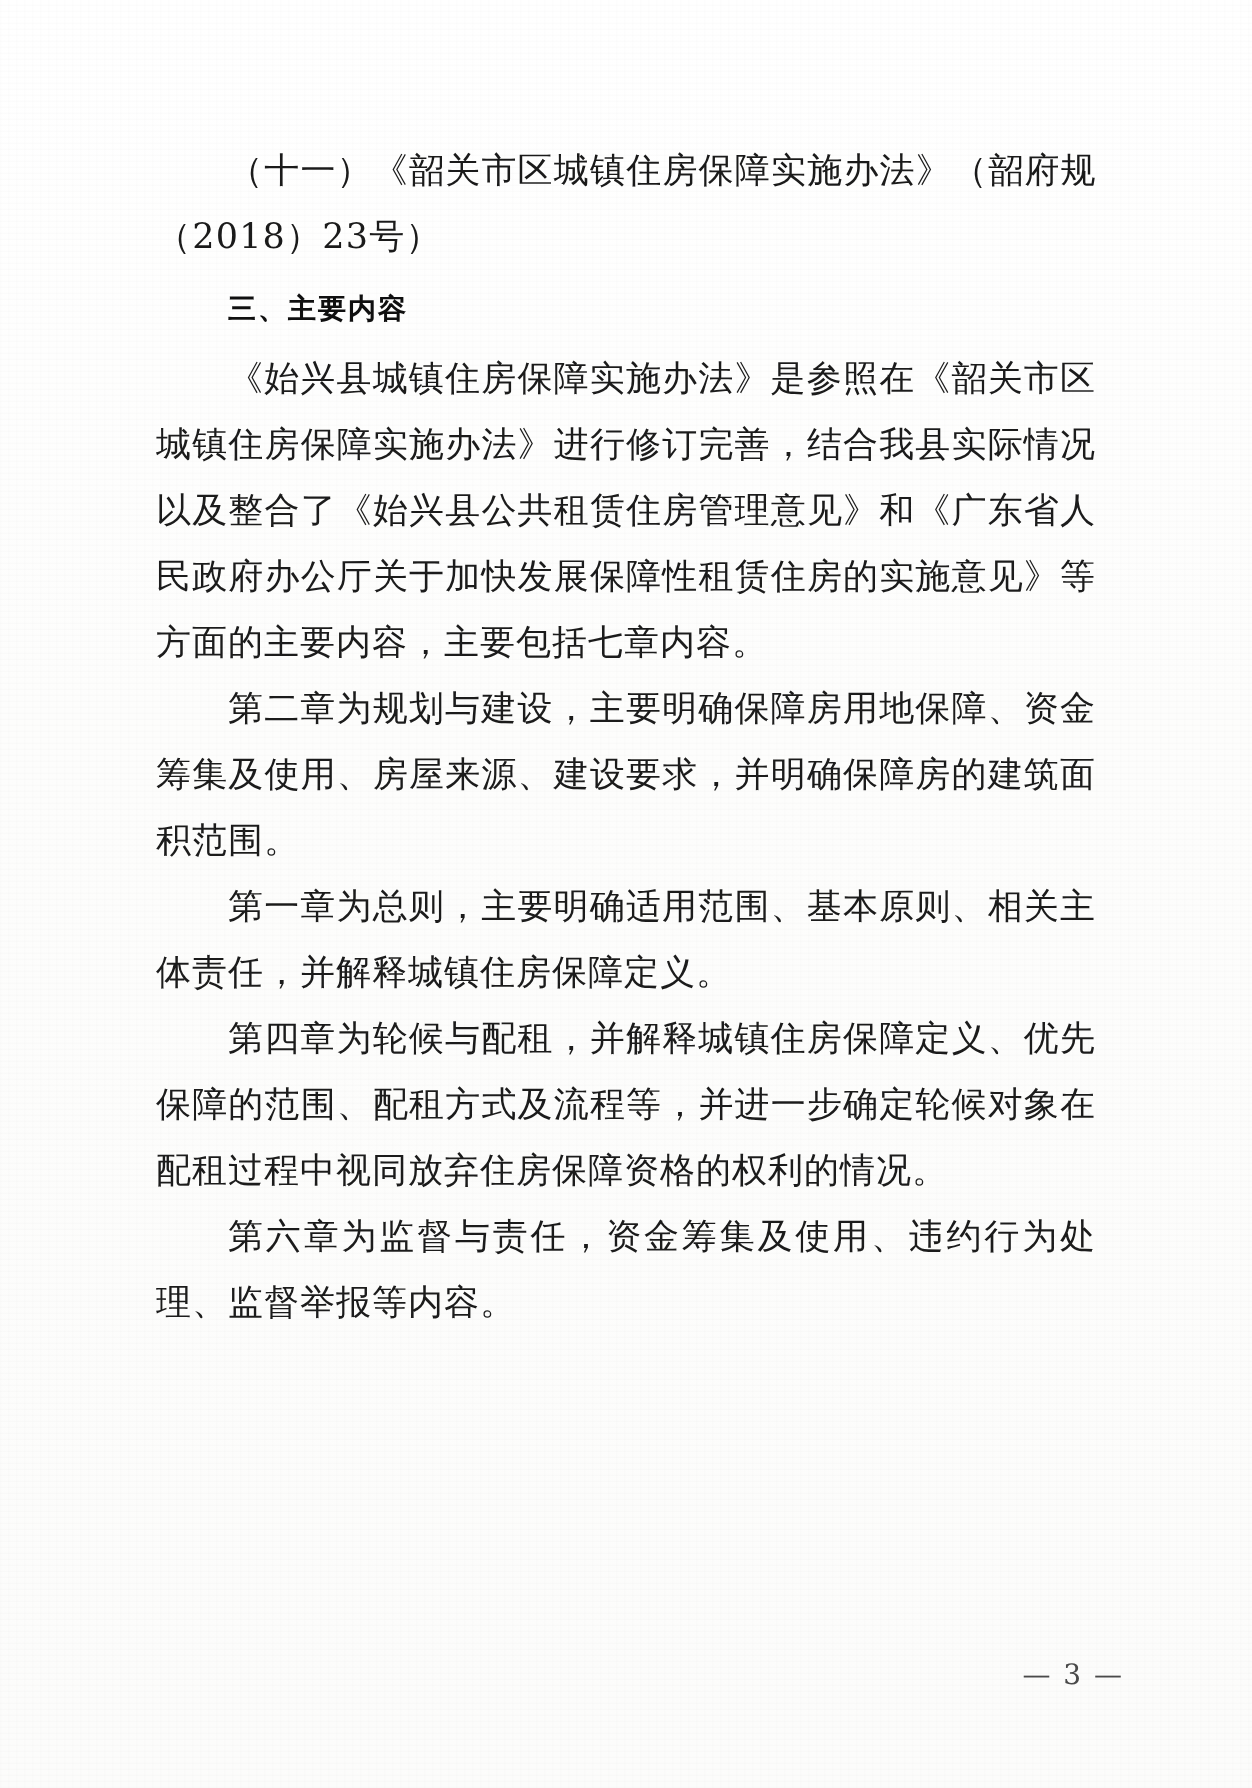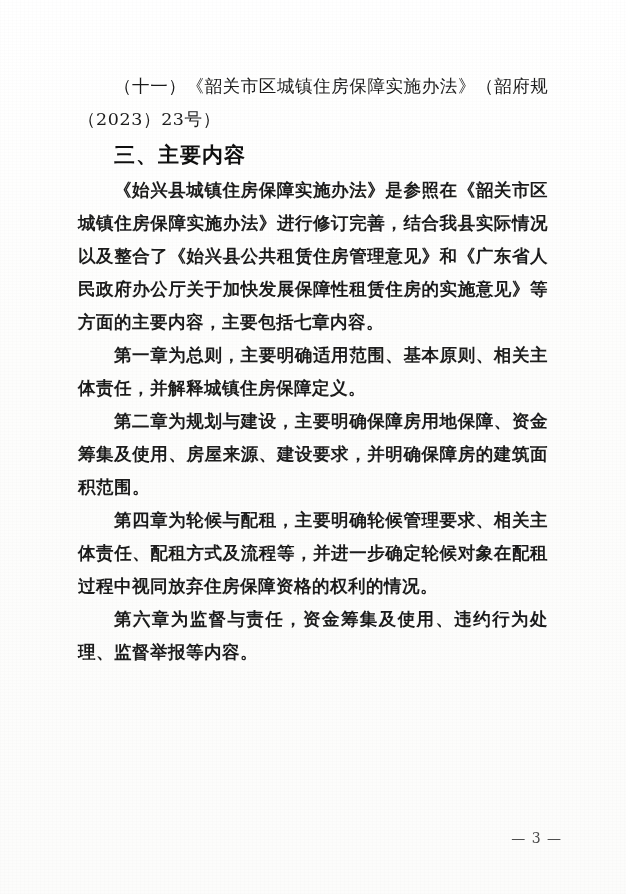--- a/index.html
+++ b/index.html
@@ -47,42 +47,41 @@
     white-space: pre;
   }
 
   .doc-line.indent2 {
     text-indent: 36px;
   }
 
   
   .section-heading {
     font-family: "DejaVu Sans", "Liberation Sans", sans-serif;
-    font-size: 21px;
+    font-size: 14px;
     font-weight: bold;
     line-height: 33px;
     color: #101010;
     text-indent: 36px;
     letter-spacing: 1px;
     margin-top: 3px;
     margin-bottom: 2px;
   }
 
   
   .body-para {
     font-family: "DejaVu Serif", "Liberation Serif", serif;
     font-size: 17.5px;
     line-height: 33px;
     color: #1c1c1c;
     text-indent: 36px;
     text-align: justify;
     text-justify: inter-character;
     letter-spacing: 0.5px;
     margin: 0;
-    font-weight: bold;
   }
 
   
   #page-number {
     position: absolute;
     right: 64px;
     bottom: 48px;
     font-family: "DejaVu Serif", "Liberation Serif", serif;
     font-size: 14px;
     color: #4a4a4a;
@@ -104,33 +103,33 @@
 <body>
 
 <div id="page">
 
   <div id="paper-tint"></div>
 
   <div id="content">
 
     <div class="item-block">
       <div class="doc-line indent2">（十一）《韶关市区城镇住房保障实施办法》（韶府规</div>
-      <div class="doc-line">（2023）23号）</div>
+      <div class="doc-line">（2018）23号）</div>
     </div>
 
     <div class="section-heading">三、主要内容</div>
 
     <p class="body-para">《始兴县城镇住房保障实施办法》是参照在《韶关市区城镇住房保障实施办法》进行修订完善，结合我县实际情况以及整合了《始兴县公共租赁住房管理意见》和《广东省人民政府办公厅关于加快发展保障性租赁住房的实施意见》等方面的主要内容，主要包括七章内容。</p>
 
+    <p class="body-para">第二章为规划与建设，主要明确保障房用地保障、资金筹集及使用、房屋来源、建设要求，并明确保障房的建筑面积范围。</p>
+
     <p class="body-para">第一章为总则，主要明确适用范围、基本原则、相关主体责任，并解释城镇住房保障定义。</p>
 
-    <p class="body-para">第二章为规划与建设，主要明确保障房用地保障、资金筹集及使用、房屋来源、建设要求，并明确保障房的建筑面积范围。</p>
 
-
-    <p class="body-para">第四章为轮候与配租，主要明确轮候管理要求、相关主体责任、配租方式及流程等，并进一步确定轮候对象在配租过程中视同放弃住房保障资格的权利的情况。</p>
+    <p class="body-para">第四章为轮候与配租，并解释城镇住房保障定义、优先保障的范围、配租方式及流程等，并进一步确定轮候对象在配租过程中视同放弃住房保障资格的权利的情况。</p>
 
 
     <p class="body-para">第六章为监督与责任，资金筹集及使用、违约行为处理、监督举报等内容。</p>
 
   </div>
 
   <div id="page-number">— 3 —</div>
 
   <div id="grain"></div>
 

